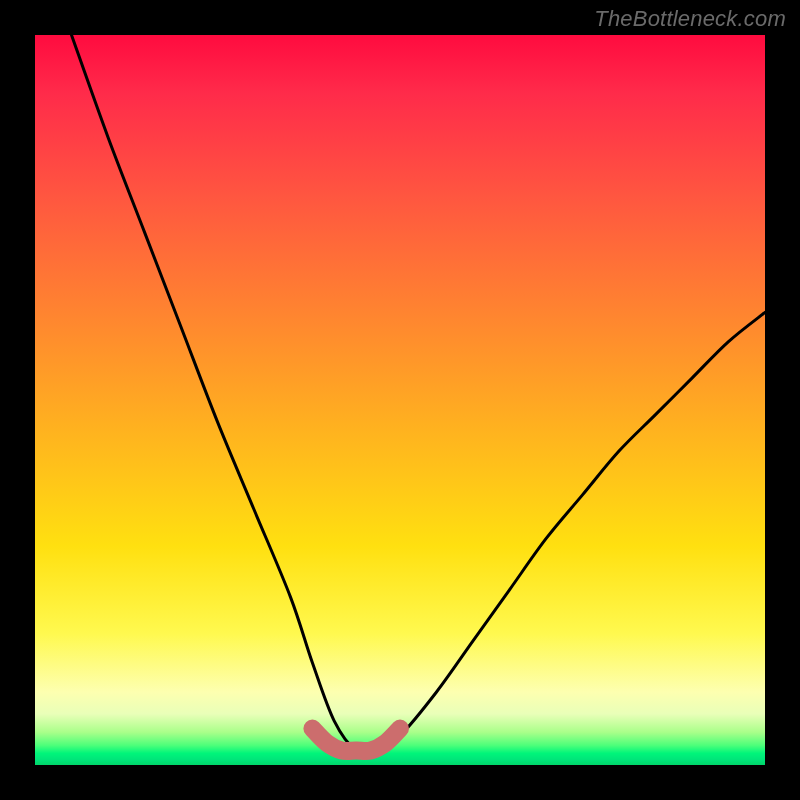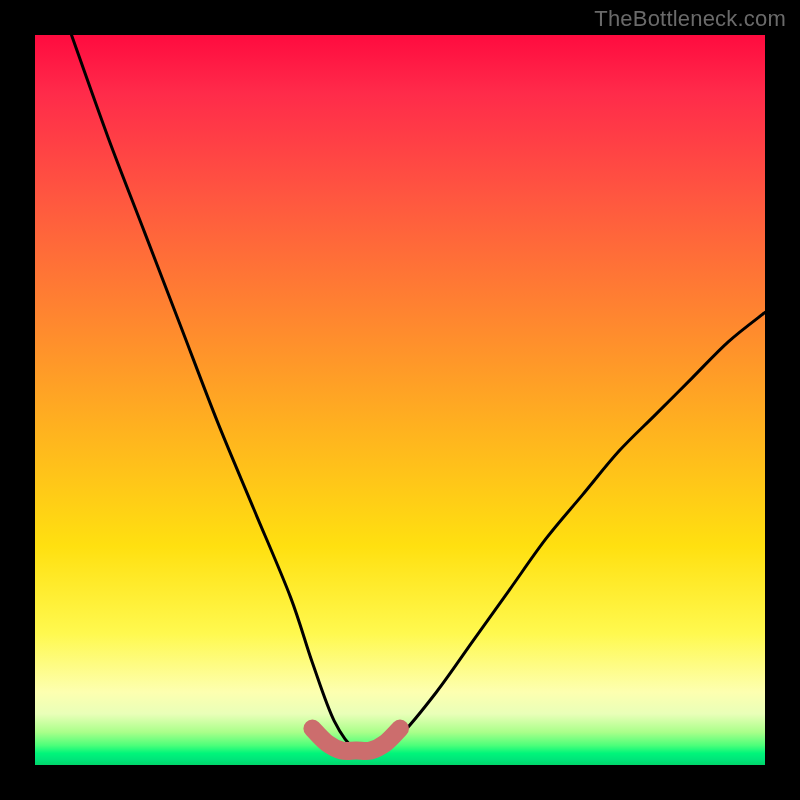--- a/index.html
+++ b/index.html
@@ -11,20 +11,21 @@
     overflow: hidden;
     font-family: Arial, Helvetica, sans-serif;
   }
   .frame {
     position: absolute;
     left: 0;
     top: 0;
     width: 800px;
     height: 800px;
     background: #000;
+    font-style: italic;
   }
   .plot {
     position: absolute;
     left: 35px;
     top: 35px;
     width: 730px;
     height: 730px;
     
     background: linear-gradient(
       to bottom,

